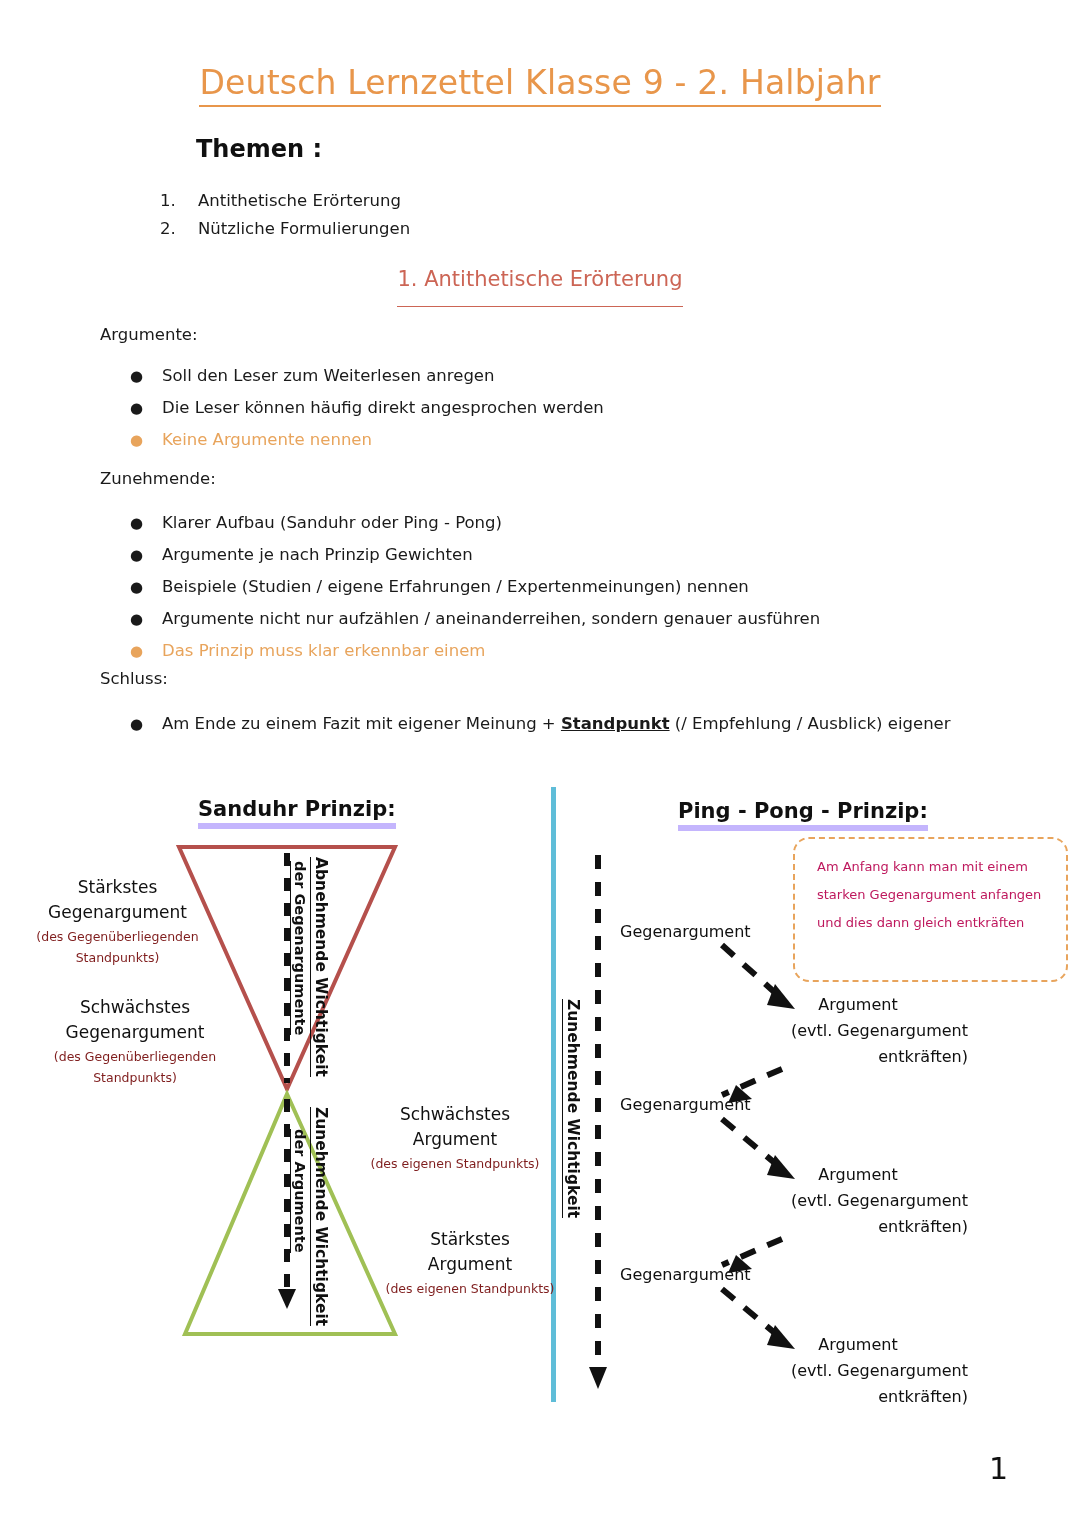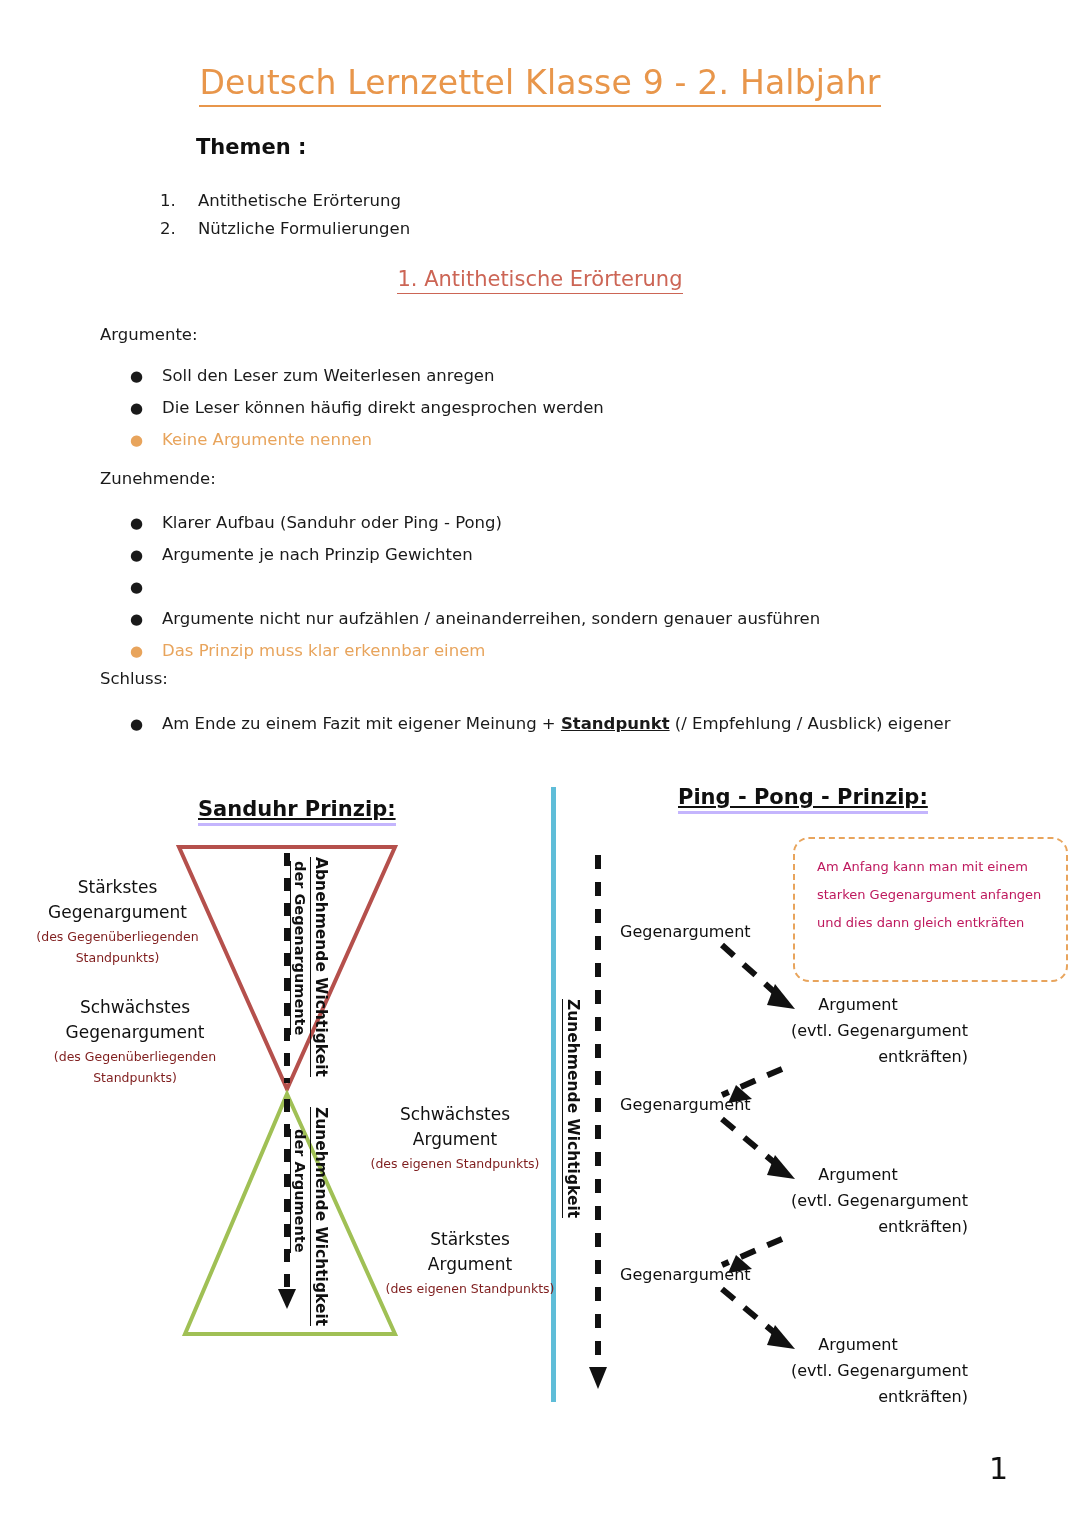--- a/index.html
+++ b/index.html
@@ -35,21 +35,21 @@
   .doc-title span.tu {
     border-bottom: 2px solid #E8964B;
     padding-bottom: 3px;
   }
 
   
   .themen-head {
     position: absolute;
     left: 196px;
     top: 118px;
-    font-size: 21px;
+    font-size: 24px;
     font-weight: bold;
     color: #101010;
   }
   .themen-list {
     position: absolute;
     left: 160px;
     top: 170px;
     width: 520px;
     font-size: 16.5px;
     line-height: 28px;
@@ -68,21 +68,21 @@
     position: absolute;
     left: 0;
     top: 250px;
     width: 1080px;
     text-align: center;
     font-size: 21px;
     color: #CC6555;
   }
   .section-head span.tu {
     border-bottom: 1.6px solid #CC6555;
-    padding-bottom: 2px;
+    padding-bottom: 15px;
   }
 
   
   .lbl {
     position: absolute;
     left: 100px;
     font-size: 16.5px;
     color: #1a1a1a;
   }
   .bullets {
@@ -126,26 +126,25 @@
   }
 
   .dgm-title {
     position: absolute;
     font-size: 21px;
     font-weight: bold;
     color: #101010;
     white-space: nowrap;
   }
   .dgm-title span.tu {
-    border-bottom: 3px solid #c4b5fd;
+    border-bottom: 6px solid #c4b5fd;
     padding-bottom: 2px;
-    text-decoration: underline;
   }
   #sanduhr-title { left: 198px; top: 20px; }
-  #pingpong-title { left: 678px; top: 8px; }
+  #pingpong-title { left: 678px; top: 22px; }
 
   
   .hg-label {
     position: absolute;
     text-align: center;
     white-space: nowrap;
   }
   .hg-label .main {
     font-size: 17px;
     color: #101010;
@@ -262,20 +261,21 @@
     <div class="b">
       <span class="dot">●</span>
       <span>Klarer Aufbau (Sanduhr oder Ping - Pong)</span>
     </div>
     <div class="b">
       <span class="dot">●</span>
       <span>Argumente je nach Prinzip Gewichten</span>
     </div>
     <div class="b">
       <span class="dot">●</span>
+      <span>Beispiele (Studien / eigene Erfahrungen / Expertenmeinungen) nennen</span>
     </div>
     <div class="b">
       <span class="dot">●</span>
       <span>Argumente nicht nur aufzählen / aneinanderreihen, sondern genauer ausführen</span>
     </div>
     <div class="b accent">
       <span class="dot">●</span>
       <span>Das Prinzip muss klar erkennbar einem</span>
     </div>
   </div>

